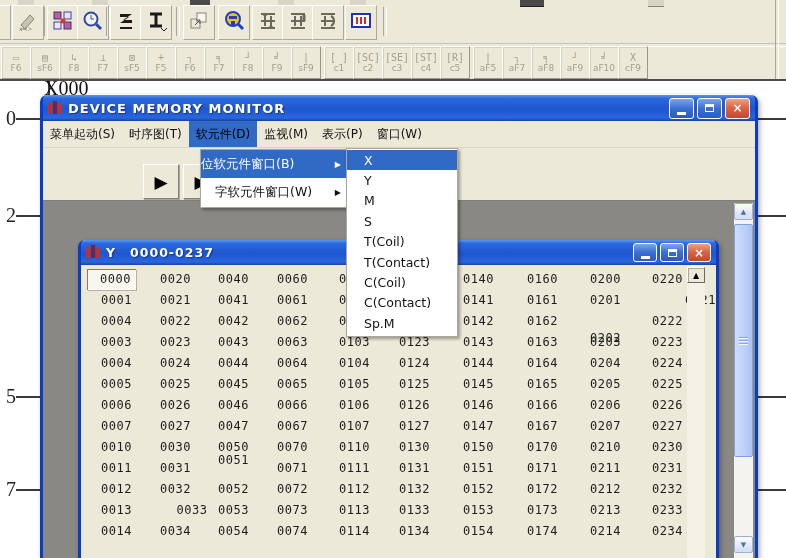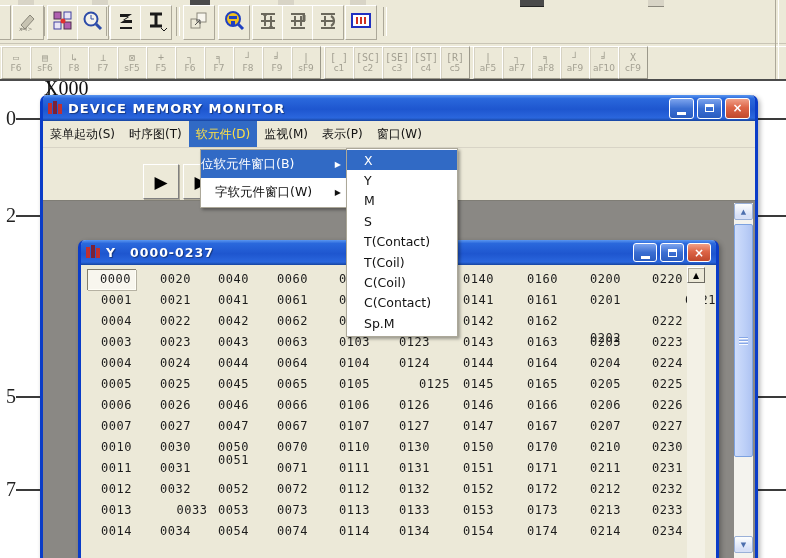--- a/index.html
+++ b/index.html
@@ -44,21 +44,21 @@
           background:linear-gradient(180deg,#7da4ee 0%,#3a6ed2 50%,#2a5cc0 100%);
           display:flex;align-items:center;justify-content:center;color:#fff;
           font-size:12px;font-weight:bold;box-sizing:border-box;}
   .xp-btn.close{background:linear-gradient(180deg,#f0a088 0%,#dd6547 45%,#c0482c 100%);}
   .xp-btn .bar{display:block;width:9px;height:3px;background:#fff;margin-top:10px;}
   .xp-btn .box{display:block;width:9px;height:8px;border:1px solid #fff;border-top-width:3px;box-sizing:border-box;}
   .small .xp-btn{width:24px;height:19px;}
   .menu-bar{height:26px;background:#ece9d8;display:flex;align-items:stretch;
             border-bottom:1px solid #d8d4c6;font-size:12px;color:#111;}
   .menu-bar .mitem{display:flex;align-items:center;padding:0 7px;white-space:nowrap;}
-  .menu-bar .mitem.hl{background:#316ac5;color:#fde047;}
+  .menu-bar .mitem.hl{background:#316ac5;color:#000000;}
 
   .dmm-toolbar{height:52px;background:#ece9d8;border-bottom:1px solid #7f7d75;position:relative;}
   .play-btn{position:absolute;top:16px;width:34px;height:33px;background:#ece9d8;border:1px solid #fff;
             border-right-color:#808080;border-bottom-color:#808080;box-shadow:1px 1px 0 #aca899;
             display:flex;align-items:center;justify-content:center;font-size:17px;color:#000;}
   .mdi{position:relative;background:#8a8884;flex:1;}
 
   
   .xp-scroll{background:#f4f3ee;width:19px;}
   .xp-sc-btn{position:absolute;left:0;width:19px;height:17px;border-radius:2px;
@@ -425,21 +425,21 @@
           <div class="grid-cell" style="left: 318px; top: 91px;">0124</div>
           <div class="grid-cell" style="left: 382px; top: 91px;">0144</div>
           <div class="grid-cell" style="left: 446px; top: 91px;">0164</div>
           <div class="grid-cell" style="left: 509px; top: 91px;">0204</div>
           <div class="grid-cell" style="left: 571px; top: 91px;">0224</div>
           <div class="grid-cell" style="left: 20px; top: 112px;">0005</div>
           <div class="grid-cell" style="left: 79px; top: 112px;">0025</div>
           <div class="grid-cell" style="left: 137px; top: 112px;">0045</div>
           <div class="grid-cell" style="left: 196px; top: 112px;">0065</div>
           <div class="grid-cell" style="left: 258px; top: 112px;">0105</div>
-          <div class="grid-cell" style="left: 318px; top: 112px; margin-left: 20px;">0125</div>
+          <div class="grid-cell" style="left: 318px; top: 112px;">0125</div>
           <div class="grid-cell" style="left: 382px; top: 112px;">0145</div>
           <div class="grid-cell" style="left: 446px; top: 112px;">0165</div>
           <div class="grid-cell" style="left: 509px; top: 112px;">0205</div>
           <div class="grid-cell" style="left: 571px; top: 112px;">0225</div>
           <div class="grid-cell" style="left: 20px; top: 133px;">0006</div>
           <div class="grid-cell" style="left: 79px; top: 133px;">0026</div>
           <div class="grid-cell" style="left: 137px; top: 133px;">0046</div>
           <div class="grid-cell" style="left: 196px; top: 133px;">0066</div>
           <div class="grid-cell" style="left: 258px; top: 133px;">0106</div>
           <div class="grid-cell" style="left: 318px; top: 133px;">0126</div>
@@ -538,26 +538,26 @@
       <div class="menu-row" style="height: 20.4px; padding-left: 17px;">
         <span>Y</span>
       </div>
       <div class="menu-row" style="height: 20.4px; padding-left: 17px;">
         <span>M</span>
       </div>
       <div class="menu-row" style="height: 20.4px; padding-left: 17px;">
         <span>S</span>
       </div>
       <div class="menu-row" style="height: 20.4px; padding-left: 17px;">
+        <span>T(Coil)</span>
+      </div>
+      <div class="menu-row" style="height: 20.4px; padding-left: 17px;">
         <span>T(Contact)</span>
       </div>
       <div class="menu-row" style="height: 20.4px; padding-left: 17px;">
-        <span>T(Coil)</span>
-      </div>
-      <div class="menu-row" style="height: 20.4px; padding-left: 17px;">
         <span>C(Coil)</span>
       </div>
       <div class="menu-row" style="height: 20.4px; padding-left: 17px;">
         <span>C(Contact)</span>
       </div>
       <div class="menu-row" style="height: 20.4px; padding-left: 17px;">
         <span>Sp.M</span>
       </div>
     </div>
 

